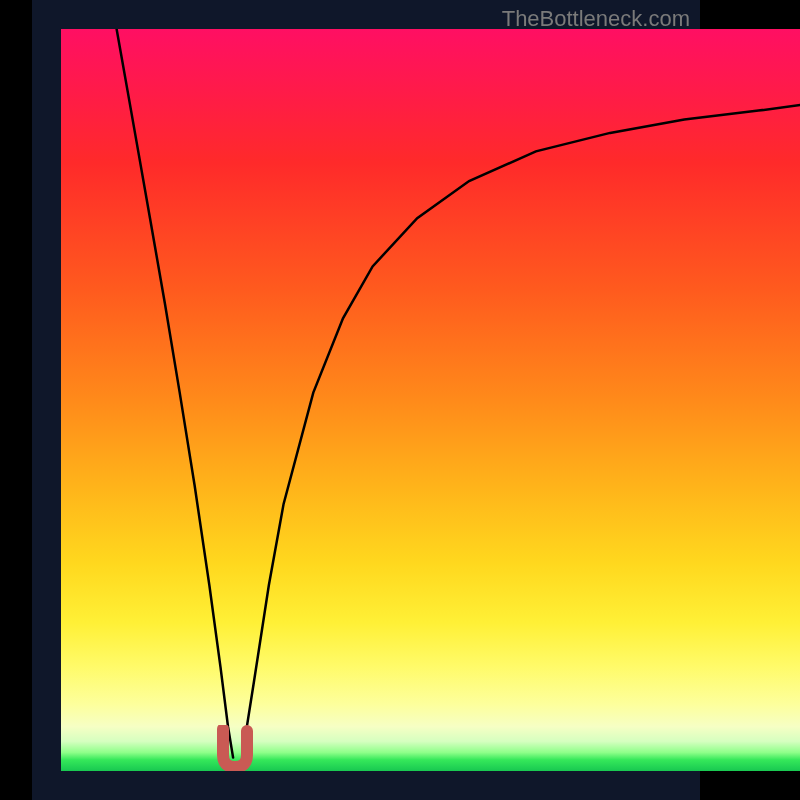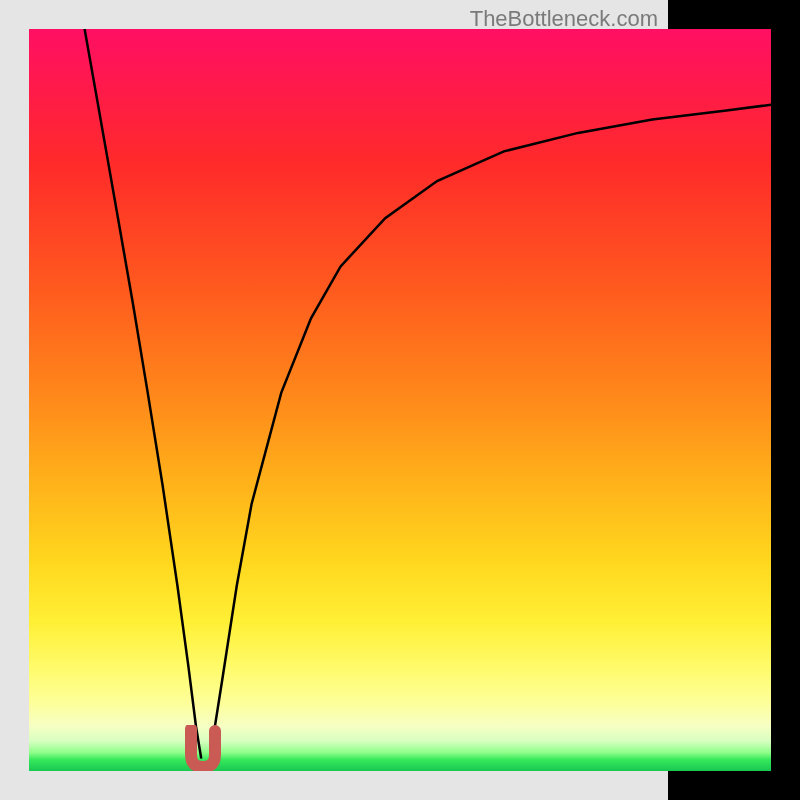--- a/index.html
+++ b/index.html
@@ -1,21 +1,22 @@
 <!DOCTYPE html>
 <html><head>
 <meta charset="utf-8">
 <style>
   * { margin: 0; padding: 0; box-sizing: border-box; }
   html, body { width: 800px; height: 800px; overflow: hidden; background: #000; }
   .frame {
     position: relative;
     width: 668px;
     height: 800px;
-    background: #e5e5e5;
+    background: #0f172a;
+    margin-left: 32px;
   }
   .watermark {
     position: absolute;
     top: 6px;
     right: 10px;
     color: #7a7a7a;
     font-family: Arial, Helvetica, sans-serif;
     font-size: 22px;
     font-weight: 500;
     z-index: 10;

